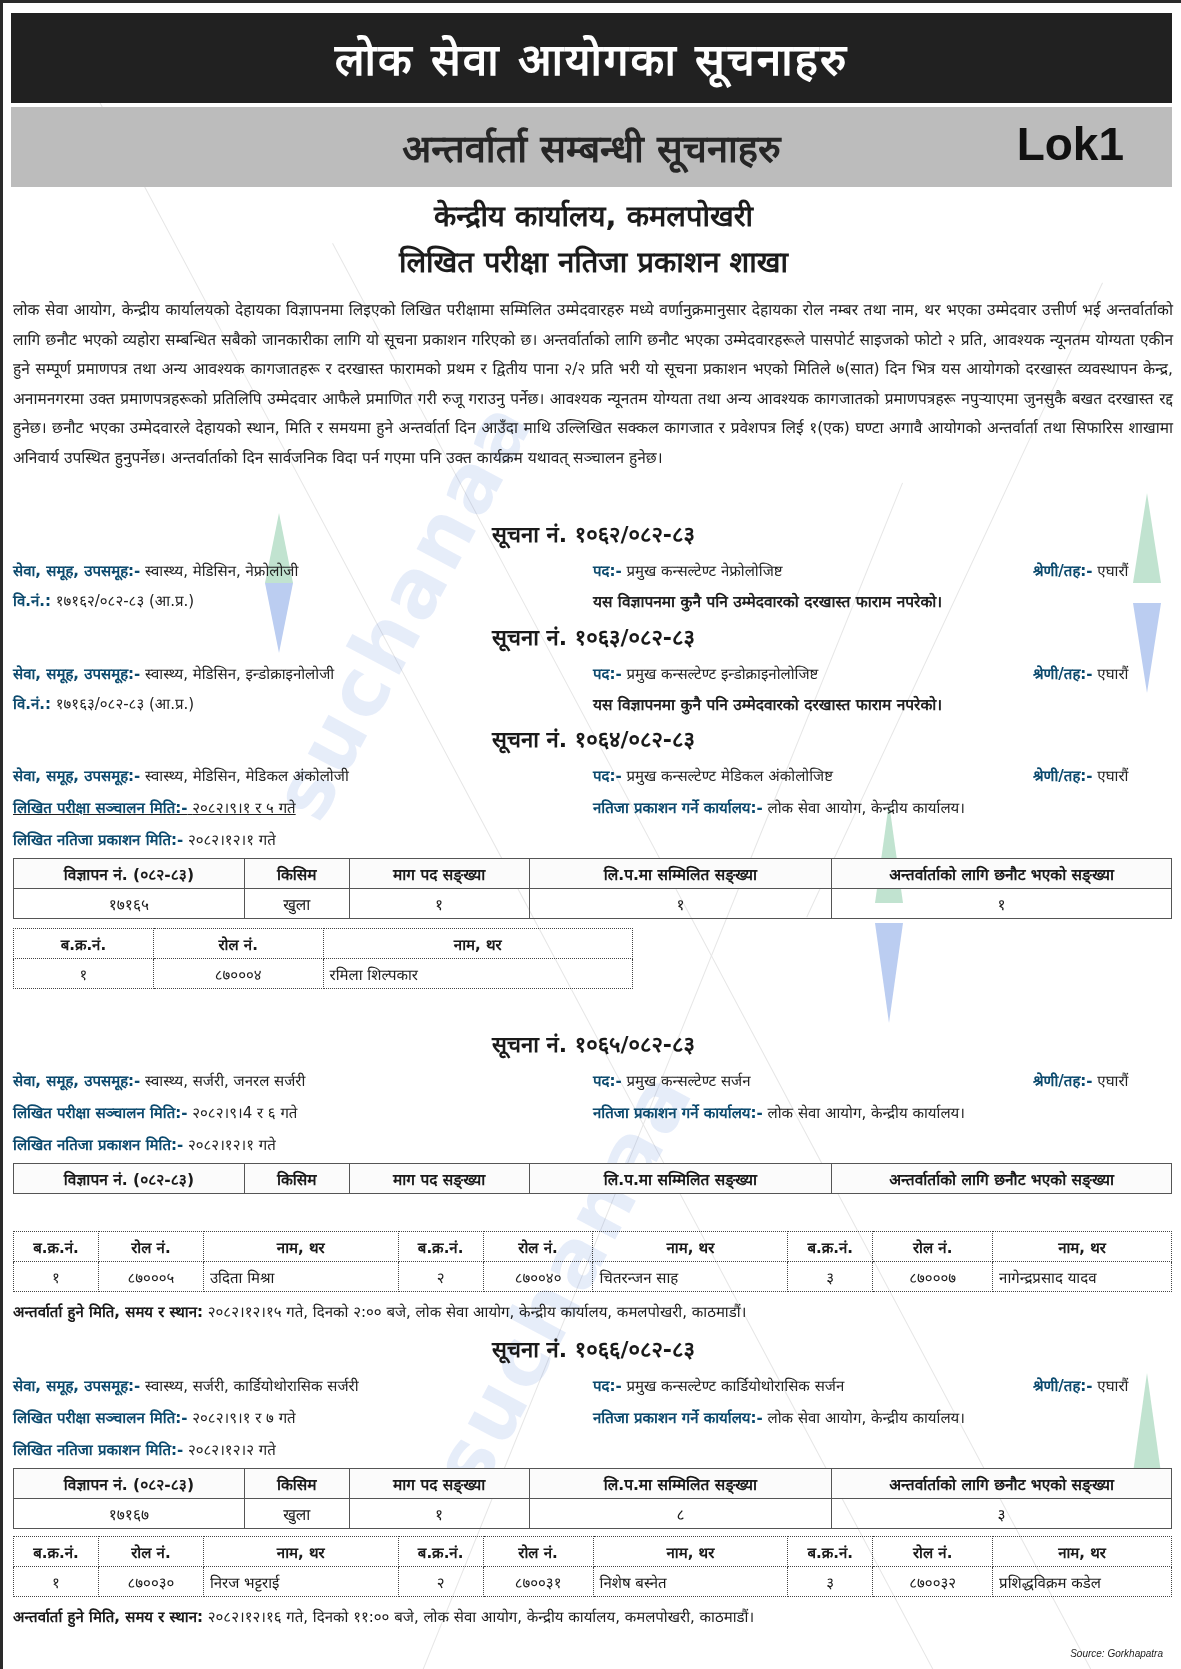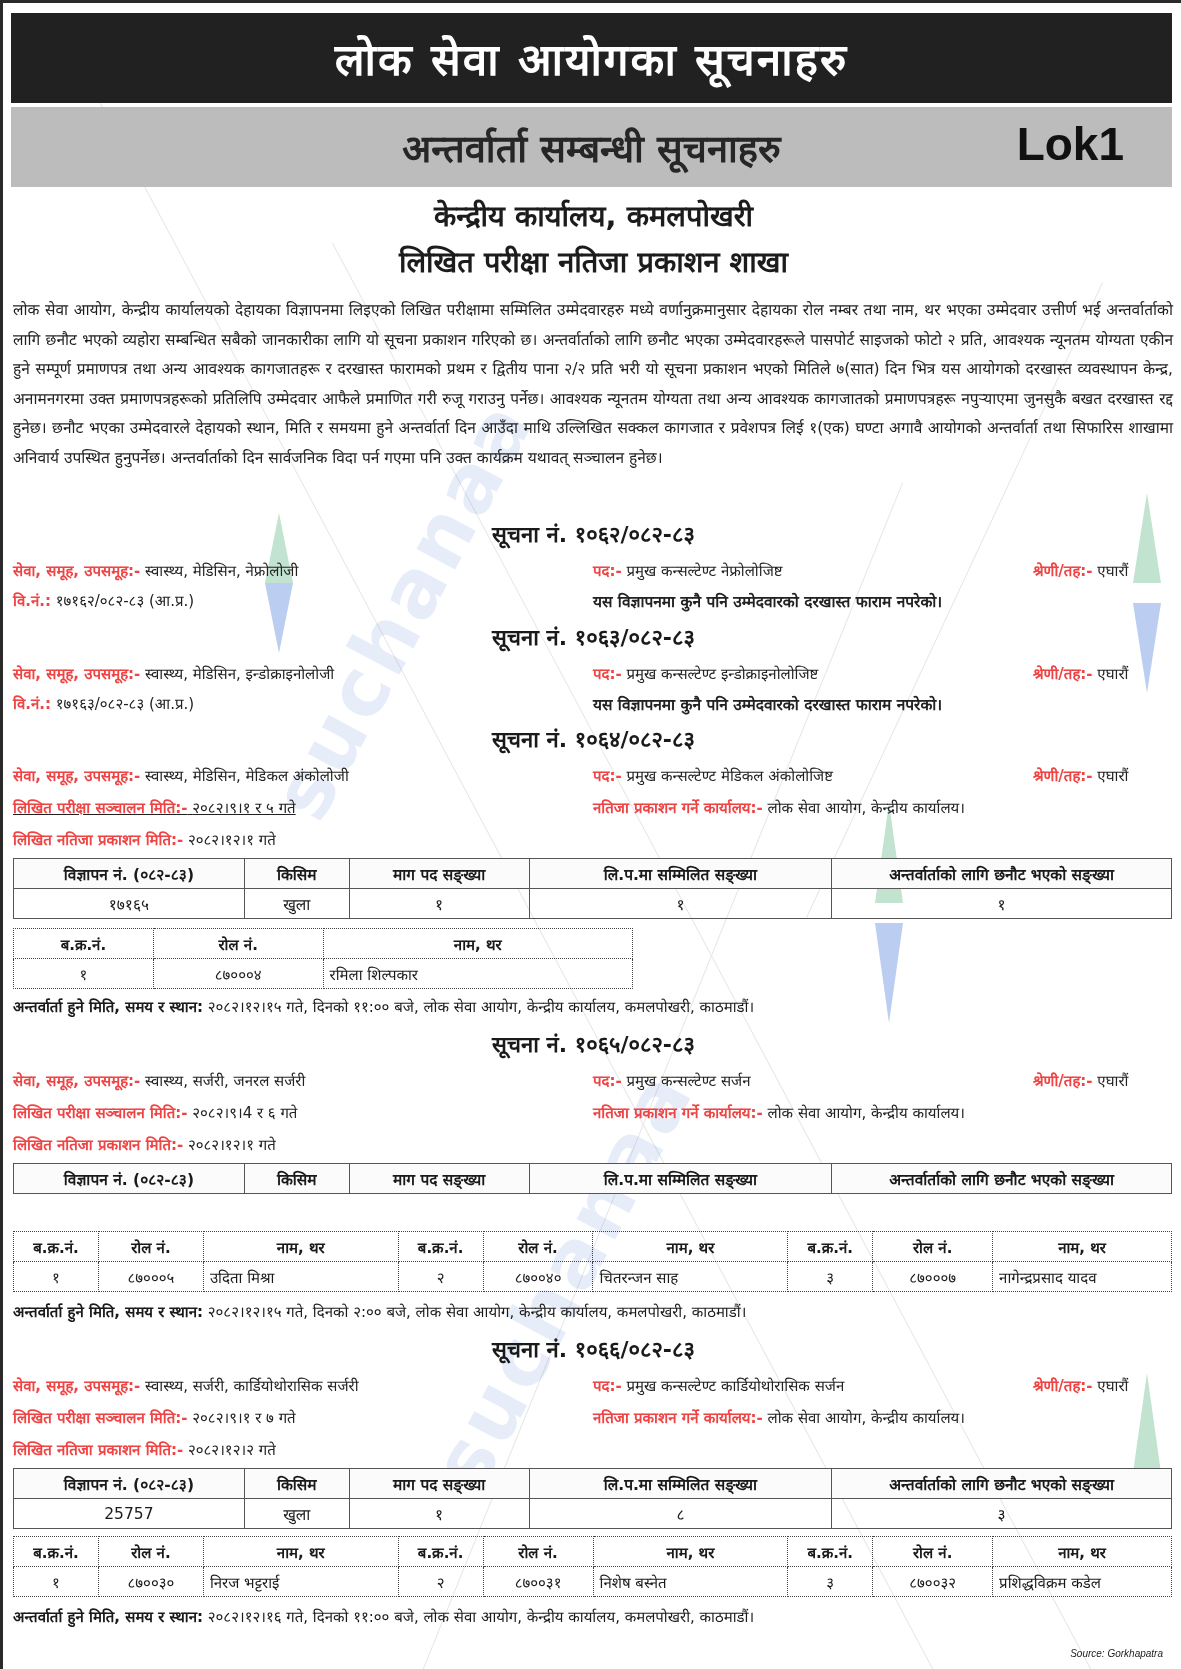--- a/index.html
+++ b/index.html
@@ -24,21 +24,21 @@
             font-family:"DejaVu Sans", sans-serif; }
   .office.o1 { top:192px; font-size:29px; }
   .office.o2 { top:238px; font-size:29px; }
 
   .intro { position:absolute; left:10px; top:293px; width:1160px; font-size:15.5px; line-height:29.6px;
            text-align:justify; font-family:"DejaVu Sans", sans-serif; color:#1e1e1e; }
 
   .notice-title { position:absolute; left:0; width:1181px; text-align:center; font-weight:bold;
                   font-size:22px; color:#1a1a1a; font-family:"DejaVu Sans", sans-serif; }
   .row-line { position:absolute; font-size:15px; white-space:nowrap; font-family:"DejaVu Sans", sans-serif; color:#222; }
-  .row-line b { font-weight:bold; color:#ef4444; }
+  .row-line b { font-weight:bold; color:#0c4a6e; }
   .l { left:10px; } .m { left:590px; } .r { left:1030px; }
   .m-bold { font-weight:bold; font-size:15.5px; }
 
   table.sum { position:absolute; left:10px; width:1159px; border-collapse:collapse; font-size:15.5px;
               font-family:"DejaVu Sans", sans-serif; }
   table.sum td { border:1px solid #555; height:29px; text-align:center; padding:0; }
   table.sum tr.hd td { font-weight:bold; background:#fbfbfb; }
 
   table.cand { position:absolute; left:10px; border-collapse:collapse; font-size:15px;
                font-family:"DejaVu Sans", sans-serif; }
@@ -174,23 +174,20 @@
       <td>रोल नं.</td>
       <td class="name">नाम, थर</td>
     </tr>
     <tr>
       <td>१</td>
       <td>८७०००४</td>
       <td class="name">रमिला शिल्पकार</td>
     </tr>
   </tbody>
     </table>
-  <div class="interview" style="top:993px;">
-    <b>अन्तर्वार्ता हुने मिति, समय र स्थान:</b> <span>२०८२।१२।१५ गते, दिनको ११:०० बजे, लोक सेवा आयोग, केन्द्रीय कार्यालय, कमलपोखरी, काठमाडौं।</span>
-  </div>
 
   <div class="notice-title" style="top:1025px;">सूचना नं. १०६५/०८२-८३</div>
   <div class="row-line l" style="top:1067px;">
     <b>सेवा, समूह, उपसमूह:-</b> <span>स्वास्थ्य, सर्जरी, जनरल सर्जरी</span>
   </div>
   <div class="row-line m" style="top:1067px;">
     <b>पद:-</b> <span>प्रमुख कन्सल्टेण्ट सर्जन</span>
   </div>
   <div class="row-line r" style="top:1067px;">
     <b>श्रेणी/तह:-</b> <span>एघारौं</span>
@@ -295,21 +292,21 @@
       </colgroup>
     <tbody>
         <tr class="hd">
       <td>विज्ञापन नं. (०८२-८३)</td>
       <td>किसिम</td>
       <td>माग पद सङ्ख्या</td>
       <td>लि.प.मा सम्मिलित सङ्ख्या</td>
       <td>अन्तर्वार्ताको लागि छनौट भएको सङ्ख्या</td>
     </tr>
     <tr>
-      <td>25757</td>
+      <td>१७१६७</td>
       <td>खुला</td>
       <td>१</td>
       <td>८</td>
       <td>३</td>
     </tr>
   </tbody>
     </table>
 
   <table class="cand" style="top:1533px;width:1159px;">
     <colgroup>

